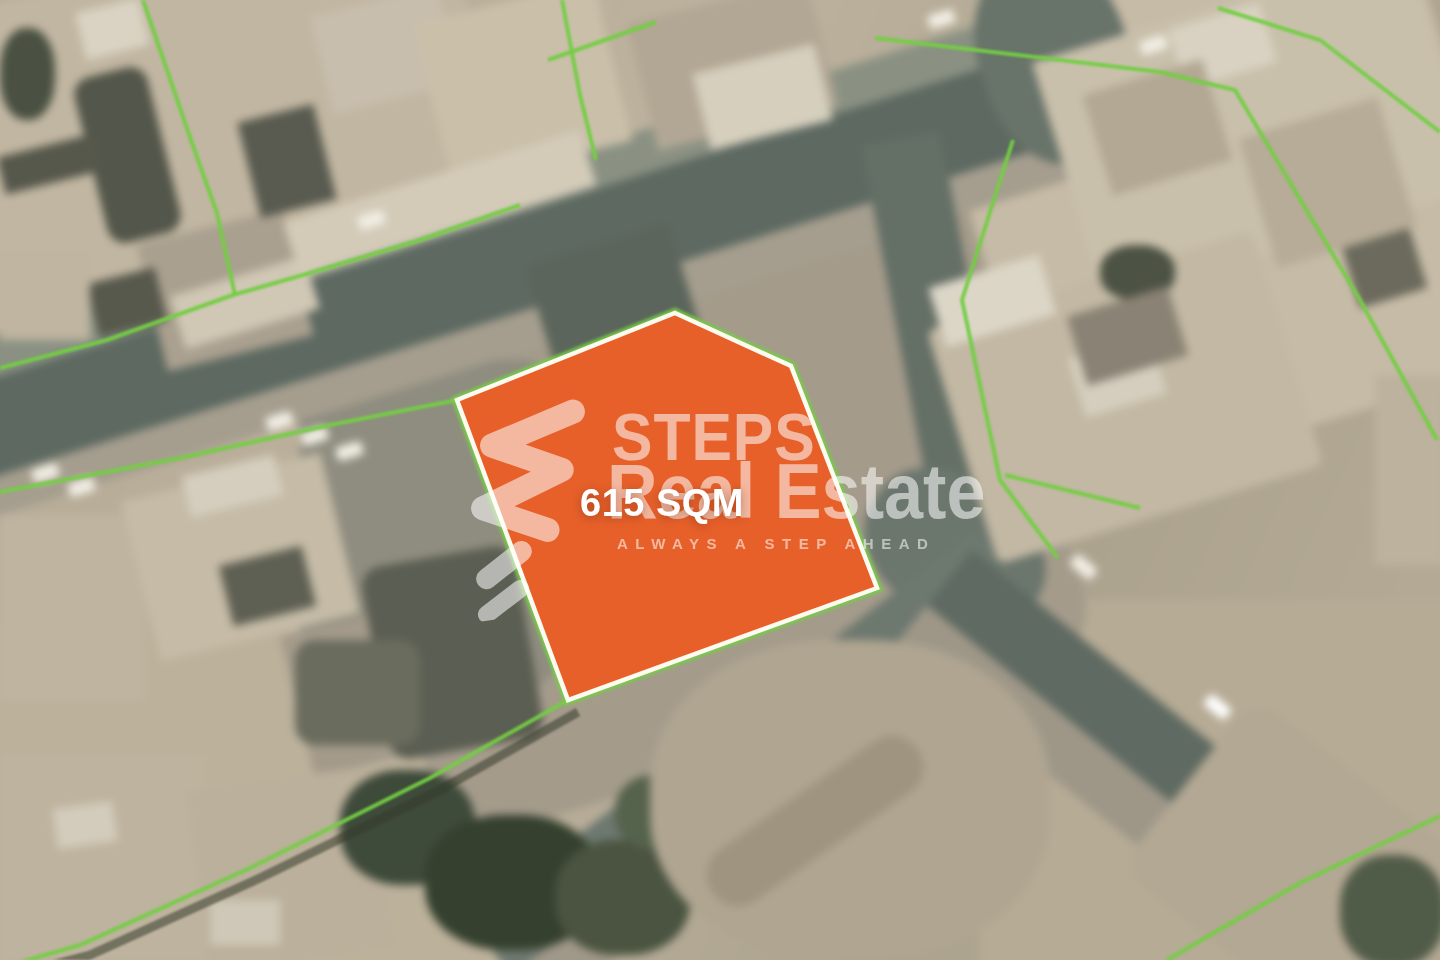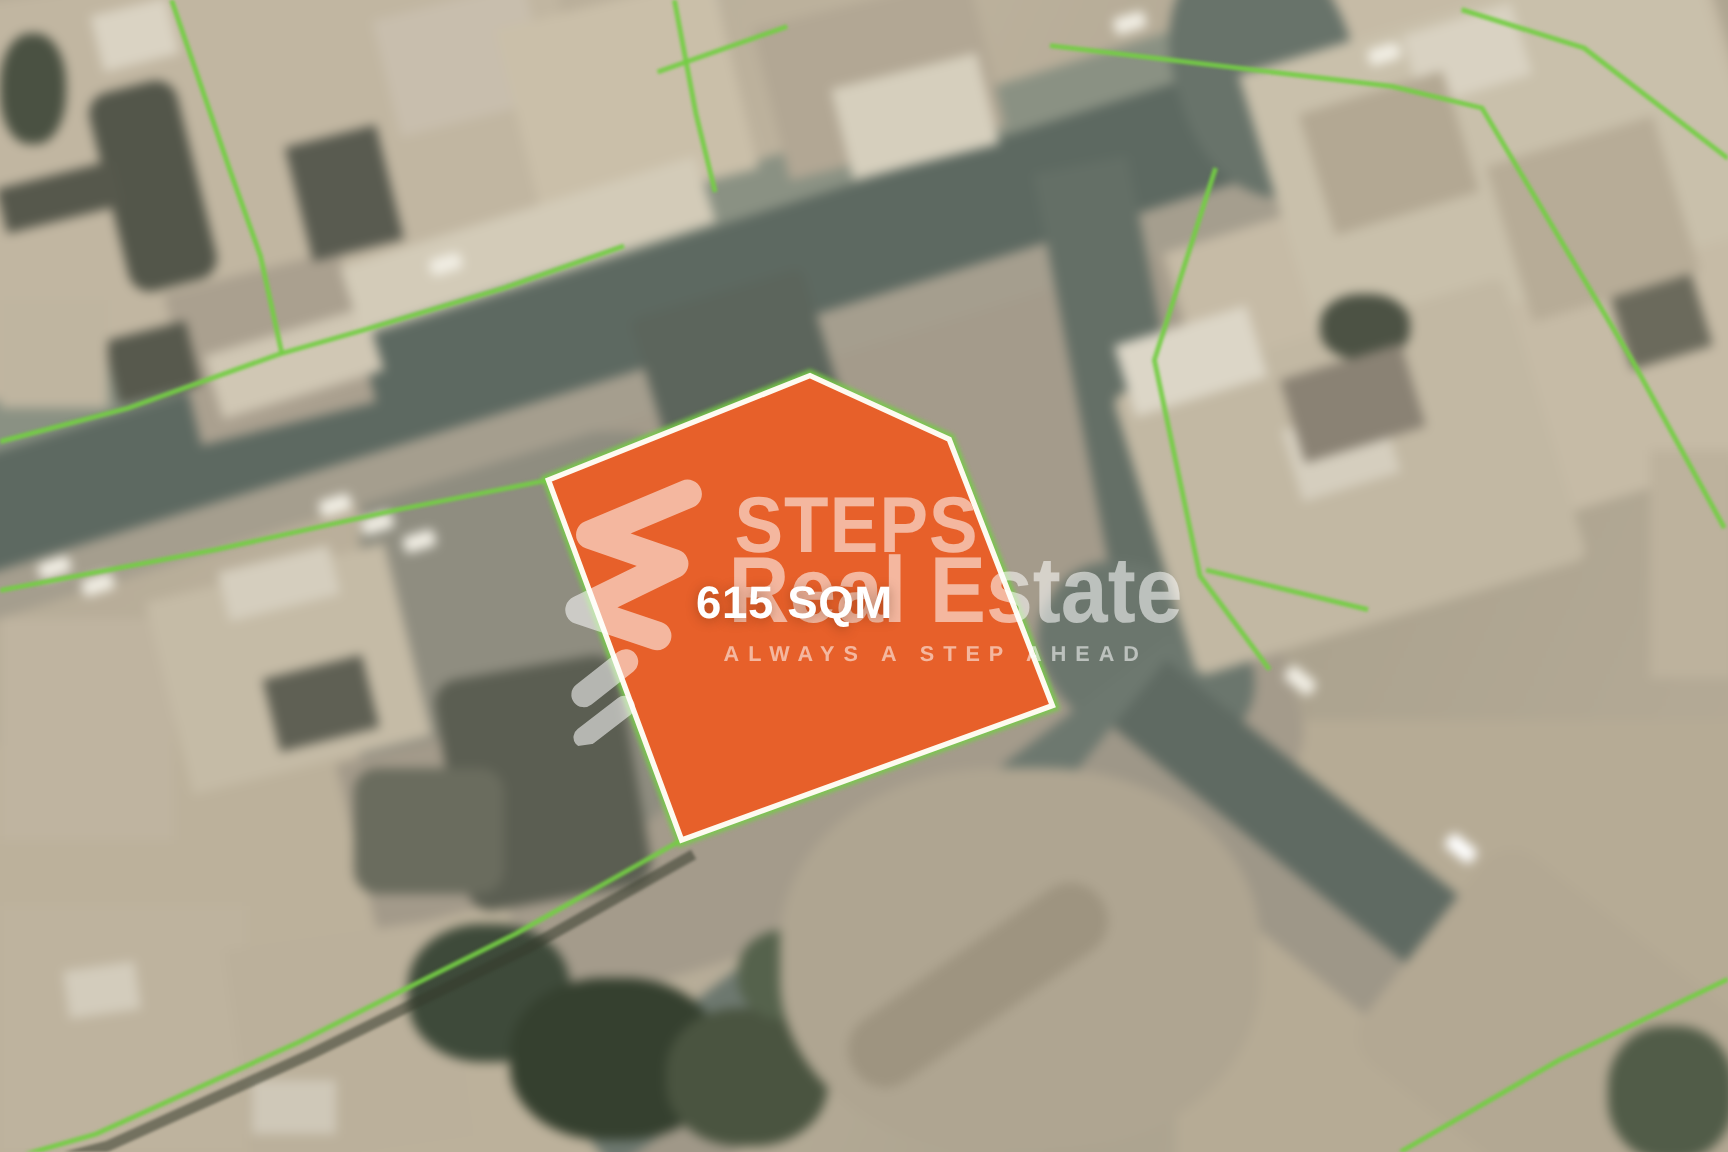--- a/index.html
+++ b/index.html
@@ -25,21 +25,21 @@
   .plot-glow{fill:none;stroke:var(--green,#74CE44);stroke-width:10;opacity:.85;}
   .plot-shape{fill:var(--plot-fill,#E7602A);stroke:var(--plot-border,#FDFAF0);stroke-width:4.5;stroke-linejoin:miter;}
   
   #watermark{position:absolute;left:0;top:0;width:1440px;height:960px;color:rgba(255,255,255,var(--wm-opacity,0.55));}
   #wm-logo{position:absolute;left:448px;top:398px;transform:rotate(-8deg);}
   #wm-logo path{stroke:rgba(255,255,255,var(--wm-opacity,0.55));fill:none;}
   .wm-brand1{position:absolute;left:612px;top:404px;font-size:66px;font-weight:800;letter-spacing:1px;
              transform:scaleX(.92);transform-origin:left top;line-height:1;}
   .wm-brand2{position:absolute;left:607px;top:452px;font-size:78px;font-weight:700;letter-spacing:0;
              transform:scaleX(.90);transform-origin:left top;line-height:1;}
-  .wm-tag{position:absolute;left:603px;top:536px;font-size:18px;font-weight:700;letter-spacing:7.5px;line-height:1;}
+  .wm-tag{position:absolute;left:617px;top:536px;font-size:15px;font-weight:700;letter-spacing:7.5px;line-height:1;}
   
   #area-label{position:absolute;left:580px;top:484px;font-size:38px;font-weight:800;color:#FFFFFF;
               letter-spacing:.5px;line-height:1;text-shadow:0 2px 10px rgba(60,30,10,.35);}
 </style>
 </head>
 <body>
 
 <div id="stage" style="--plot-fill: #E7602A; --plot-border: #FDFAF0; --green: #74CE44; --wm-opacity: 0.55;">
 
   <div id="bg">

